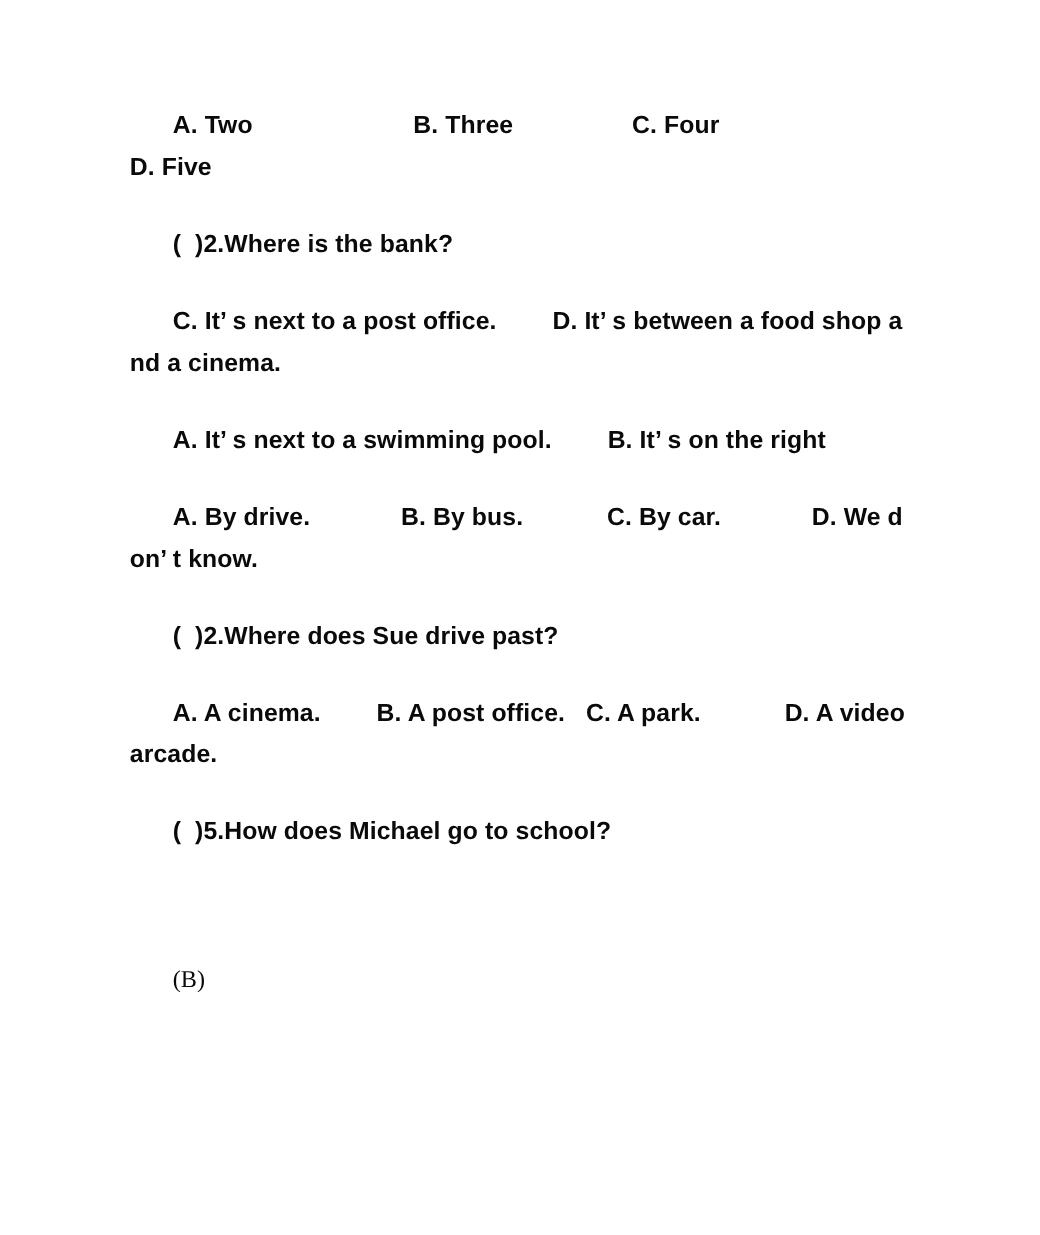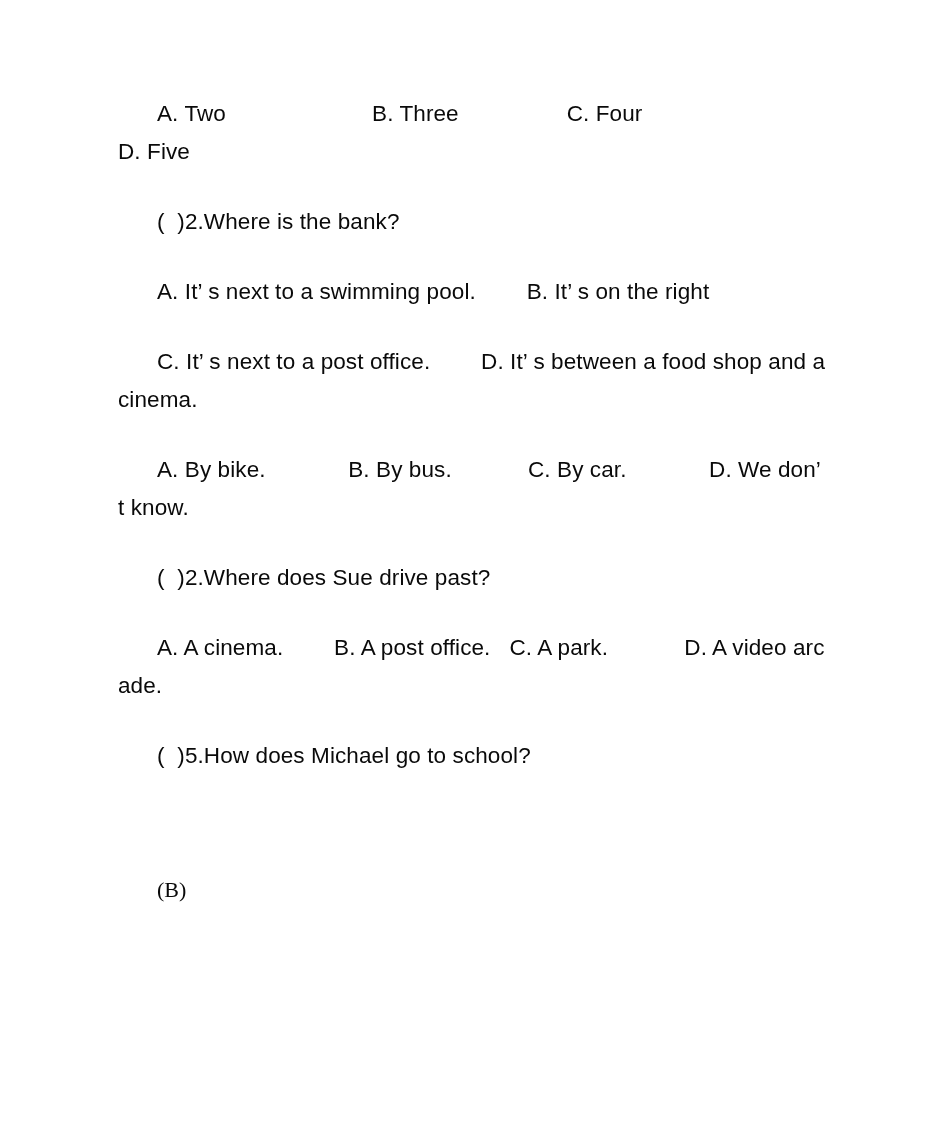--- a/index.html
+++ b/index.html
@@ -27,21 +27,21 @@
   }
 
   .doc-body {
     width: 709px;
   }
 
   
   .para {
     font-size: 22.5px;
     line-height: 38px;
-    font-weight: 400;
+    font-weight: 700;
     letter-spacing: 0.1px;
     white-space: pre-wrap;
     overflow-wrap: break-word;
     word-break: break-all;
     text-indent: 39px;
     margin: 0 0 32px 0;
     color: #0a0a0a;
   }
 
   .para:last-child {
@@ -62,26 +62,26 @@
 </head>
 <body>
 
 <div class="page">
   <div class="doc-body">
 
     <p class="para">A. Two                       B. Three                 C. Four                            D. Five</p>
 
     <p class="para">(  )2.Where is the bank?</p>
 
+    <p class="para">C. It’ s next to a post office.        D. It’ s between a food shop and a cinema.</p>
+
     <p class="para">A. It’ s next to a swimming pool.        B. It’ s on the right</p>
 
-    <p class="para">C. It’ s next to a post office.        D. It’ s between a food shop and a cinema.</p>
 
-
-    <p class="para">A. By bike.             B. By bus.            C. By car.             D. We don’ t know.</p>
+    <p class="para">A. By drive.             B. By bus.            C. By car.             D. We don’ t know.</p>
 
     <p class="para">(  )2.Where does Sue drive past?</p>
 
     <p class="para">A. A cinema.        B. A post office.   C. A park.            D. A video arcade.</p>
 
     <p class="para">(  )5.How does Michael go to school?</p>
 
 
     <p class="section-marker">(B)</p>
 

